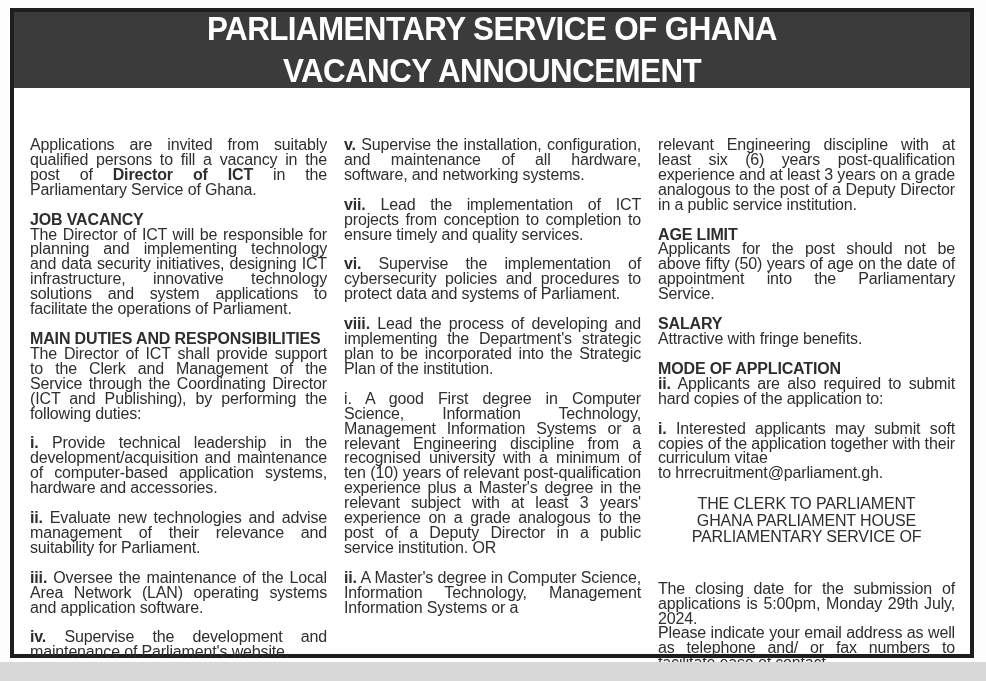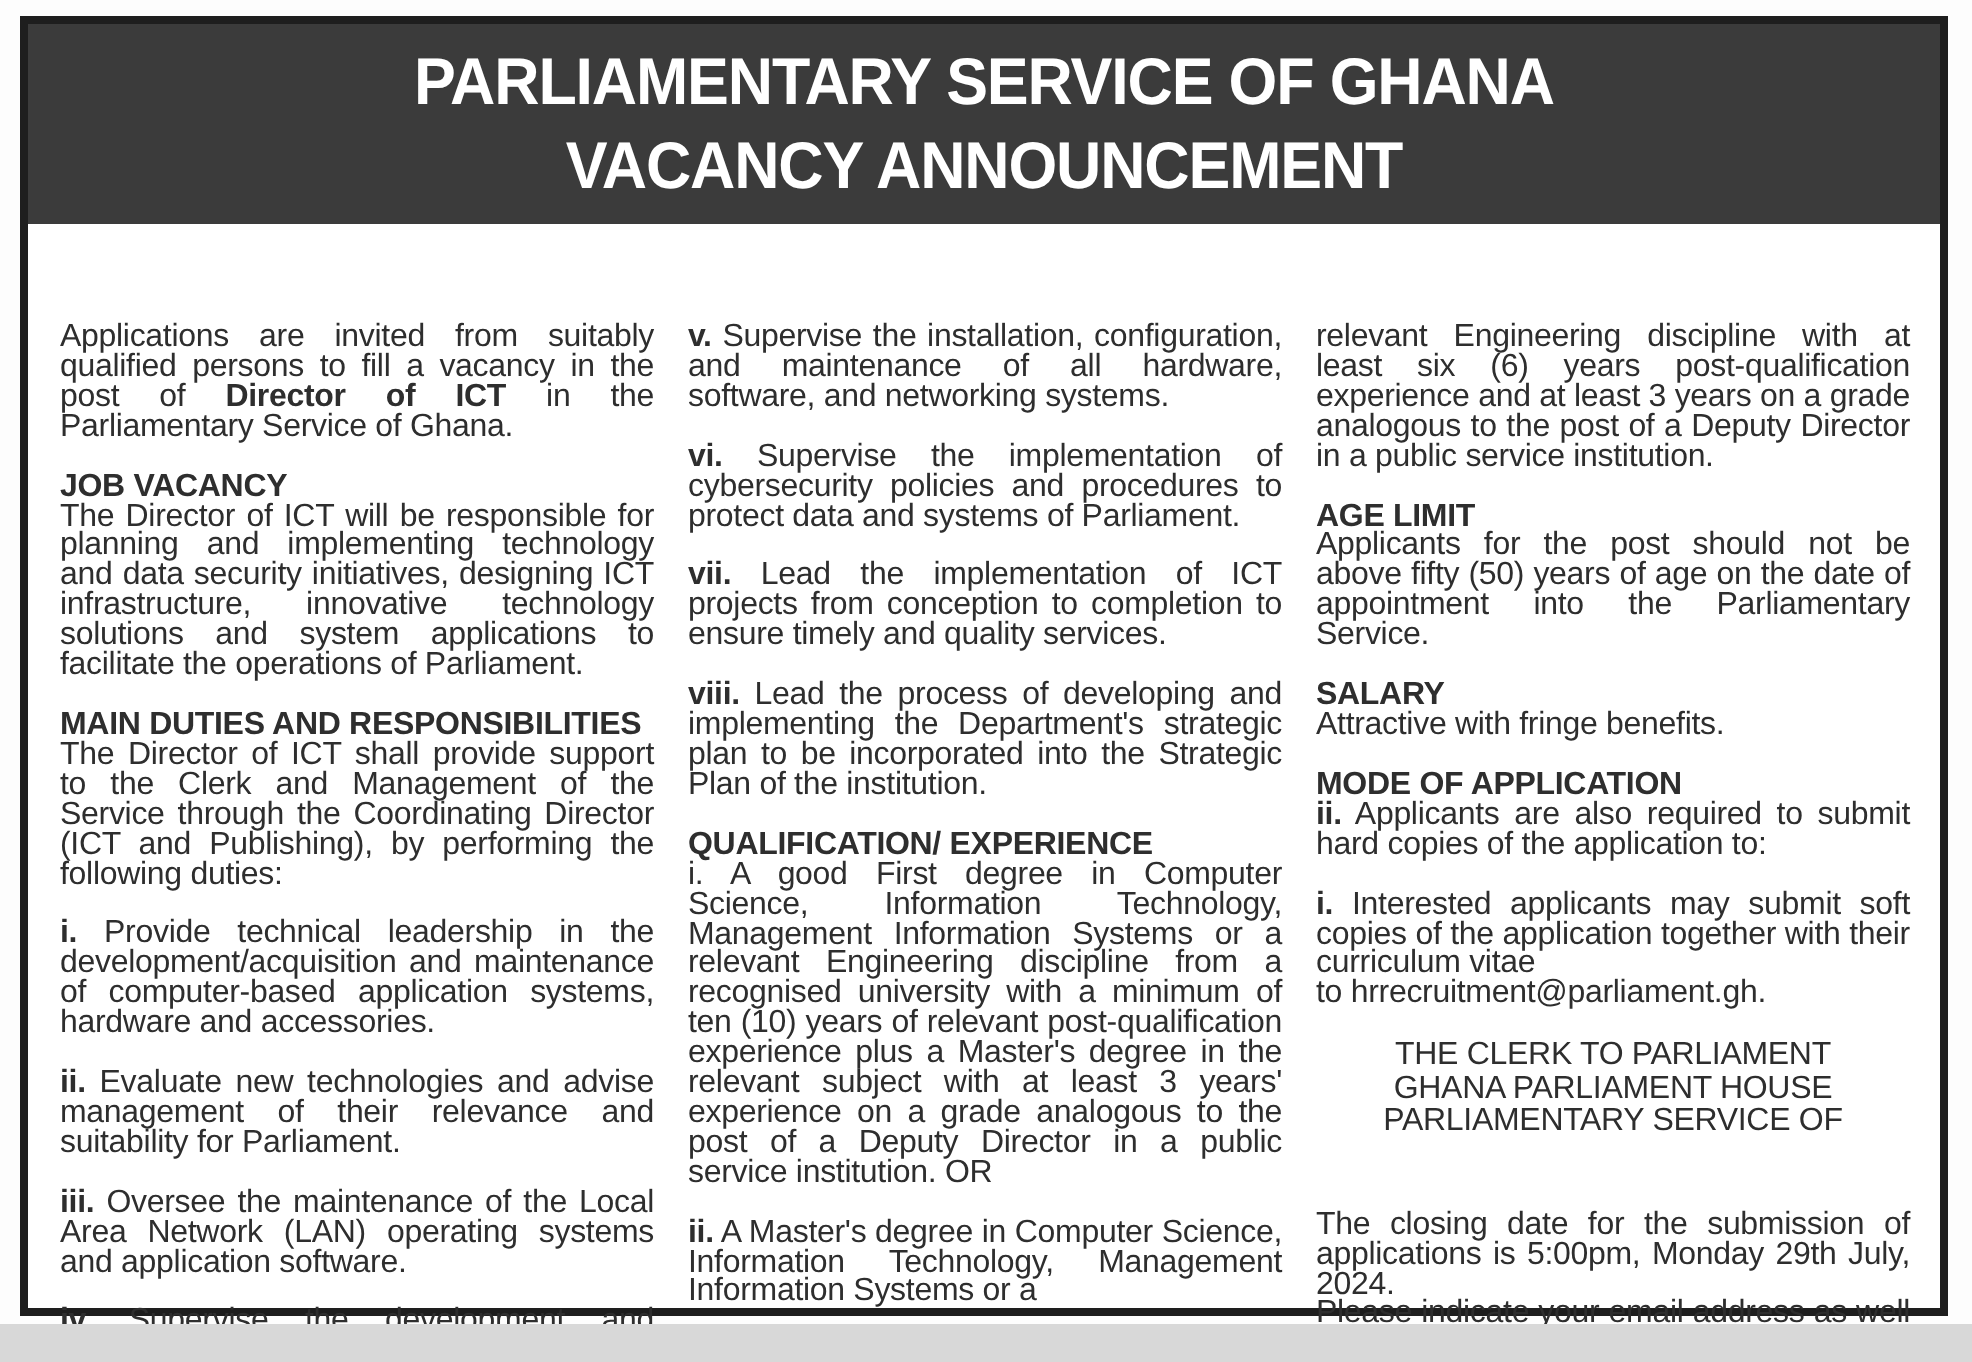--- a/index.html
+++ b/index.html
@@ -19,21 +19,21 @@
     overflow:hidden;
   }
   .doc-box{
     position:absolute;left:10px;top:8px;
     width:964px;height:650px;
     border:4px solid var(--border);
     background:#ffffff;
   }
   .doc-header{
     background:var(--header-bg);
-    height:100px;
+    height:76px;
     display:flex;flex-direction:column;justify-content:center;
     text-align:center;
     color:#ffffff;
   }
   .doc-header .hline{
     font-size:33px;
     font-weight:700;
     letter-spacing:-0.6px;
     line-height:42px;
     transform:scaleX(0.95);
@@ -93,25 +93,24 @@
       <p class="para">The Director of ICT shall provide support to the Clerk and Management of the Service through the Coordinating Director (ICT and Publishing), by performing the following duties:</p>
 
       <p class="para"><span class="bold">i.</span><span> Provide technical leadership in the development/acquisition and maintenance of computer-based application systems, hardware and accessories.</span></p>
       <p class="para"><span class="bold">ii.</span><span> Evaluate new technologies and advise management of their relevance and suitability for Parliament.</span></p>
       <p class="para"><span class="bold">iii.</span><span> Oversee the maintenance of the Local Area Network (LAN) operating systems and application software.</span></p>
       <p class="para"><span class="bold">iv.</span><span> Supervise the development and maintenance of Parliament's website.</span></p>
     </div>
 
     <div class="col">
       <p class="para"><span class="bold">v.</span><span> Supervise the installation, configuration, and maintenance of all hardware, software, and networking systems.</span></p>
+      <p class="para"><span class="bold">vii.</span><span> Lead the implementation of ICT projects from conception to completion to ensure timely and quality services.</span></p>
       <p class="para"><span class="bold">vi.</span><span> Supervise the implementation of cybersecurity policies and procedures to protect data and systems of Parliament.</span></p>
-      <p class="para"><span class="bold">vii.</span><span> Lead the implementation of ICT projects from conception to completion to ensure timely and quality services.</span></p>
       <p class="para"><span class="bold">viii.</span><span> Lead the process of developing and implementing the Department's strategic plan to be incorporated into the Strategic Plan of the institution.</span></p>
 
-      <p class="heading">QUALIFICATION/ EXPERIENCE</p>
       <p class="para">i. A good First degree in Computer Science, Information Technology, Management Information Systems or a relevant Engineering discipline from a recognised university with a minimum of ten (10) years of relevant post-qualification experience plus a Master's degree in the relevant subject with at least 3 years' experience on a grade analogous to the post of a Deputy Director in a public service institution. OR</p>
       <p class="para"><span class="bold">ii.</span><span> A Master's degree in Computer Science, Information Technology, Management Information Systems or a</span></p>
     </div>
 
     <div class="col">
       <p class="para">relevant Engineering discipline with at least six (6) years post-qualification experience and at least 3 years on a grade analogous to the post of a Deputy Director in a public service institution.</p>
 
       <p class="heading">AGE LIMIT</p>
       <p class="para">Applicants for the post should not be above fifty (50) years of age on the date of appointment into the Parliamentary Service.</p>
 

